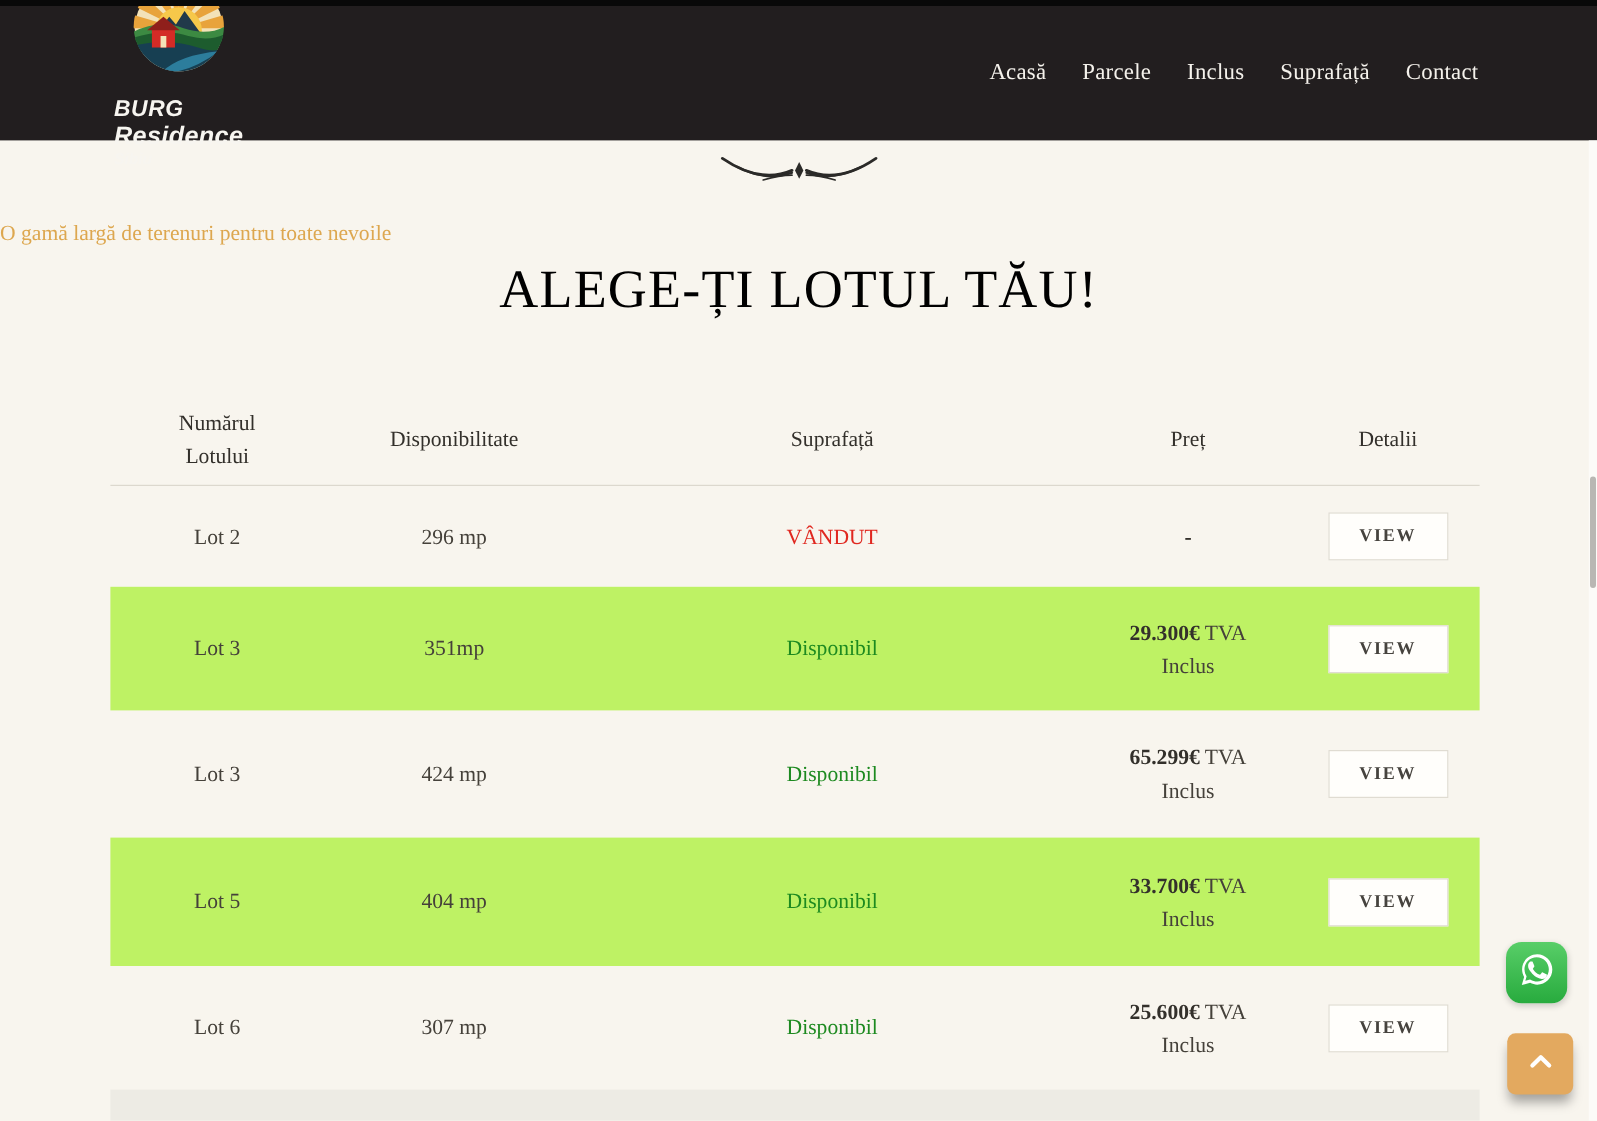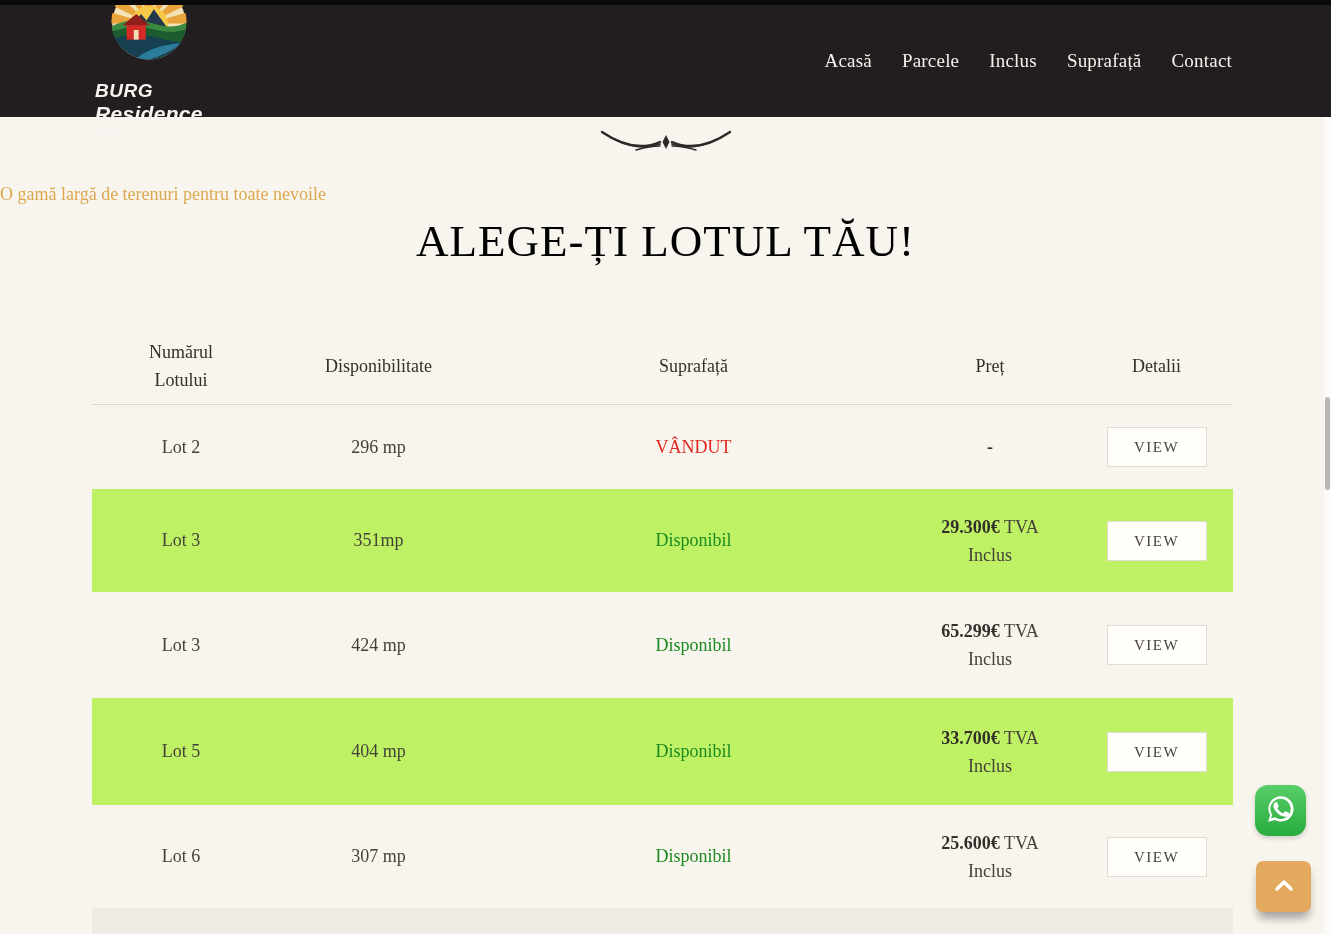--- a/index.html
+++ b/index.html
@@ -62,21 +62,21 @@
   .r4 { height:107px; } .r5 { height:103px; }
   .partial-row { height:26px; background:#edebe4; }
   .avail-sold { color:#e02820; }
   .avail-free { color:#1d8a20; }
   .price-wrap { display:inline-block; max-width:132px; line-height:28px; color:#45413a; }
   .price-main { font-weight:bold; color:#33302b; }
   .view-btn {
     display:inline-block; width:100px; height:40px; line-height:38px;
     background:#fffefb; border:1px solid #e0dcd2;
     font-family:"Liberation Serif","DejaVu Serif",serif;
-    font-size:15px; font-weight:normal; letter-spacing:1.5px; color:#46433e;
+    font-size:15px; font-weight:bold; letter-spacing:1.5px; color:#46433e;
     text-align:center; cursor:pointer;
   }
 
   
   .whatsapp-btn {
     position:absolute; top:785px; right:25px; width:51px; height:51px;
     border-radius:13px; background:linear-gradient(180deg,#58ce68 0%,#28ab3e 100%);
     display:flex; align-items:center; justify-content:center; cursor:pointer;
     box-shadow:0 2px 5px rgba(0,0,0,.18);
   }

